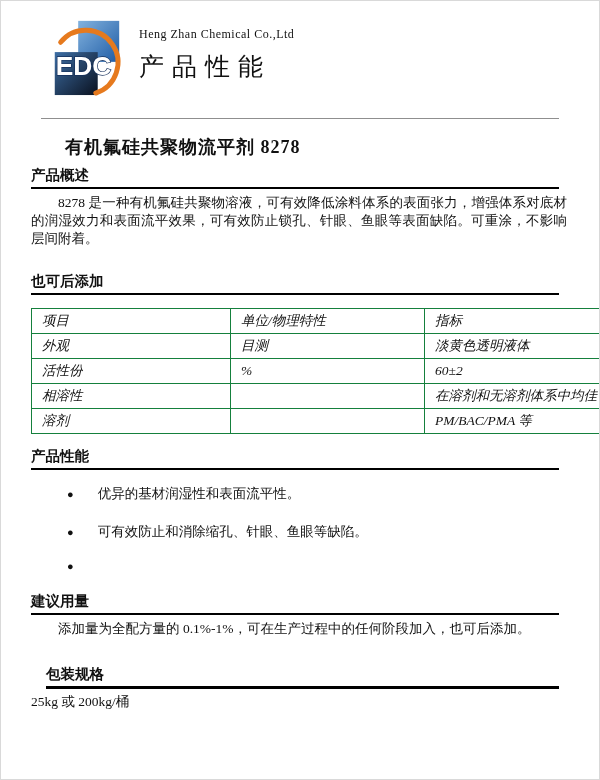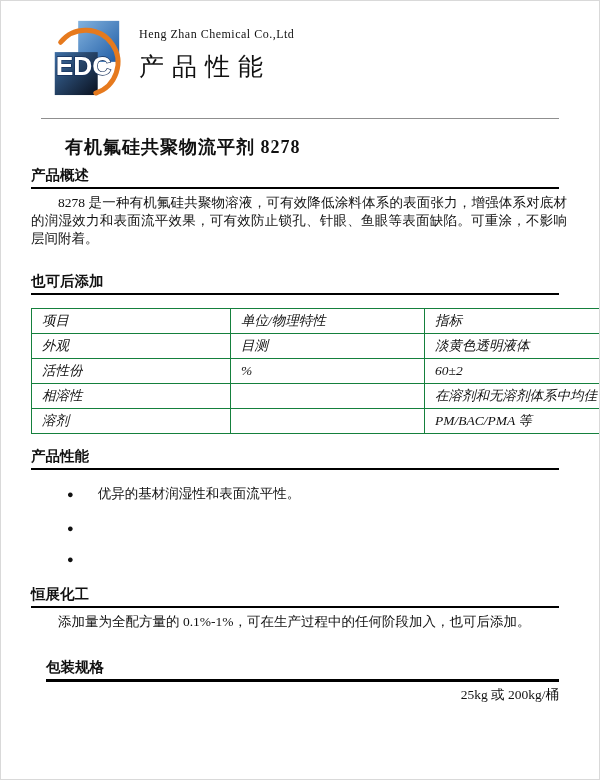--- a/index.html
+++ b/index.html
@@ -43,21 +43,21 @@
   }
   .props-table td {
     border: 1px solid #15803d;
     padding: 2px 10px; height: 20px;
     overflow: hidden; white-space: nowrap; font-style: italic;
   }
   .col1 { width: 178px; } .col2 { width: 173px; } .col3 { width: 179px; }
   .bullets { margin: 15px 40px 0 30px; padding: 0; list-style: none; }
   .bullets li { display: flex; align-items: baseline; margin-bottom: 20px; font-size: 13.5px; }
   .bullet-dot { margin-left: 36px; margin-right: 24px; font-size: 11px; line-height: 1; }
-  .plain-line { margin: 4px 40px 0 30px; font-size: 13.5px; text-align: right; }
+  .plain-line { margin: 4px 40px 0 30px; font-size: 13.5px; }
 </style>
 </head>
 <body>
 
 <div class="page">
 
   <div class="header">
     <svg class="logo" viewBox="0 0 84 84" aria-hidden="true">
       <defs>
         <linearGradient id="gTop" x1="0" y1="0" x2="1" y2="1">
@@ -119,25 +119,26 @@
     </table>
 
   <div class="section-heading mt13">产品性能</div>
   <ul class="bullets">
     <li>
       <span class="bullet-dot">●</span>
       <span>优异的基材润湿性和表面流平性。</span>
     </li>
     <li>
       <span class="bullet-dot">●</span>
+      <span>可有效防止和消除缩孔、针眼、鱼眼等缺陷。</span>
     </li>
     <li>
       <span class="bullet-dot">●</span>
     </li>
   </ul>
 
-  <div class="section-heading mt12">恒展化工</div>
+  <div class="section-heading mt12">建议用量</div>
   <p class="para">添加量为全配方量的 0.1%-1%，可在生产过程中的任何阶段加入，也可后添加。</p>
 
   <div class="section-heading thick mt27">包装规格</div>
   <div class="plain-line">25kg 或 200kg/桶</div>
 
 </div>
 
 </body></html>

